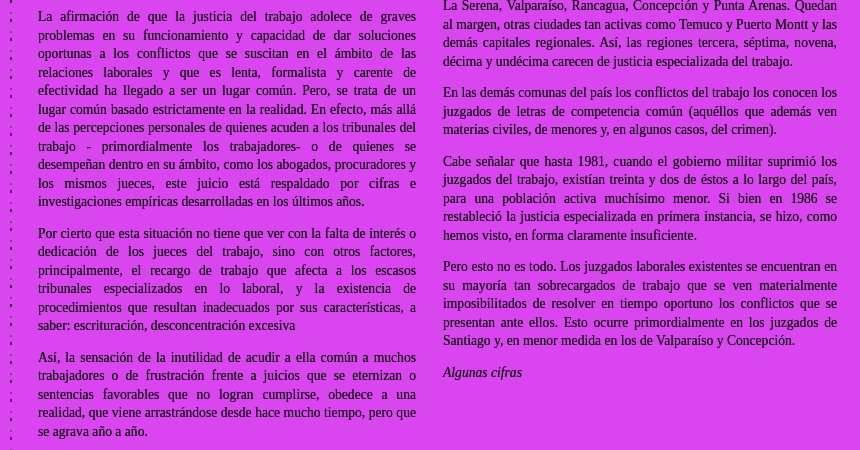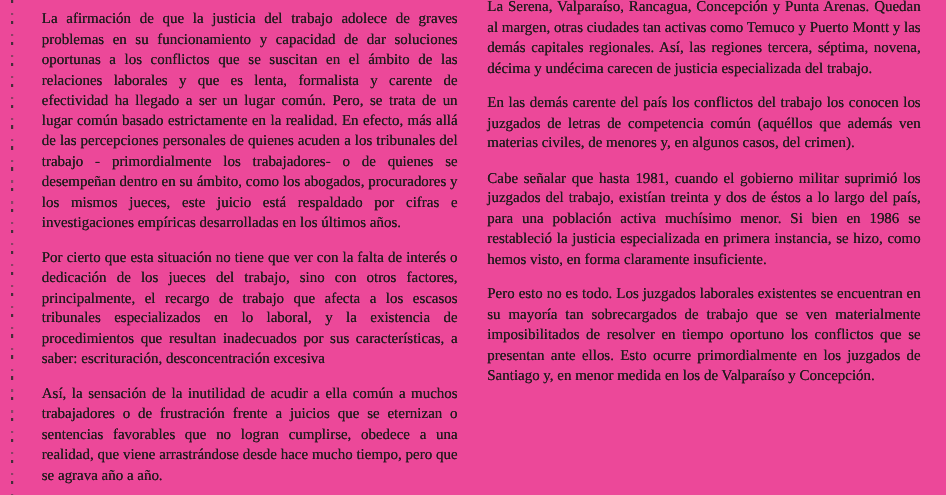--- a/index.html
+++ b/index.html
@@ -10,21 +10,21 @@
     width: 860px;
     height: 450px;
     overflow: hidden;
     position: relative;
     background: #ffffff;
     font-family: "Liberation Serif", serif;
   }
   .page {
     position: absolute;
     inset: 0;
-    background: #ec4899;
+    background: #d946ef;
   }
   
   .edge-line {
     position: absolute;
     left: 10px;
     top: 0;
     bottom: 0;
     width: 2px;
     background: repeating-linear-gradient(
       180deg,
@@ -68,18 +68,19 @@
   <div class="edge-line"></div>
 
   <div class="col col-left">
     <p>La afirmación de que la justicia del trabajo adolece de graves problemas en su funcionamiento y capacidad de dar soluciones oportunas a los conflictos que se suscitan en el ámbito de las relaciones laborales y que es lenta, formalista y carente de efectividad ha llegado a ser un lugar común. Pero, se trata de un lugar común basado estrictamente en la realidad. En efecto, más allá de las percepciones personales de quienes acuden a los tribunales del trabajo - primordialmente los trabajadores- o de quienes se desempeñan dentro en su ámbito, como los abogados, procuradores y los mismos jueces, este juicio está respaldado por cifras e investigaciones empíricas desarrolladas en los últimos años.</p>
     <p>Por cierto que esta situación no tiene que ver con la falta de interés o dedicación de los jueces del trabajo, sino con otros factores, principalmente, el recargo de trabajo que afecta a los escasos tribunales especializados en lo laboral, y la existencia de procedimientos que resultan inadecuados por sus características, a saber: escrituración, desconcentración excesiva</p>
     <p>Así, la sensación de la inutilidad de acudir a ella común a muchos trabajadores o de frustración frente a juicios que se eternizan o sentencias favorables que no logran cumplirse, obedece a una realidad, que viene arrastrándose desde hace mucho tiempo, pero que se agrava año a año.</p>
   </div>
 
   <div class="col col-right">
     <p>La Serena, Valparaíso, Rancagua, Concepción y Punta Arenas. Quedan al margen, otras ciudades tan activas como Temuco y Puerto Montt y las demás capitales regionales. Así, las regiones tercera, séptima, novena, décima y undécima carecen de justicia especializada del trabajo.</p>
-    <p>En las demás carente del país los conflictos del trabajo los conocen los juzgados de letras de competencia común (aquéllos que además ven materias civiles, de menores y, en algunos casos, del crimen).</p>
+    <p>En las demás comunas del país los conflictos del trabajo los conocen los juzgados de letras de competencia común (aquéllos que además ven materias civiles, de menores y, en algunos casos, del crimen).</p>
     <p>Cabe señalar que hasta 1981, cuando el gobierno militar suprimió los juzgados del trabajo, existían treinta y dos de éstos a lo largo del país, para una población activa muchísimo menor. Si bien en 1986 se restableció la justicia especializada en primera instancia, se hizo, como hemos visto, en forma claramente insuficiente.</p>
     <p>Pero esto no es todo. Los juzgados laborales existentes se encuentran en su mayoría tan sobrecargados de trabajo que se ven materialmente imposibilitados de resolver en tiempo oportuno los conflictos que se presentan ante ellos. Esto ocurre primordialmente en los juzgados de Santiago y, en menor medida en los de Valparaíso y Concepción.</p>
+    <p class="heading-italic">Algunas cifras</p>
   </div>
 
 </div>
 
 </body></html>

